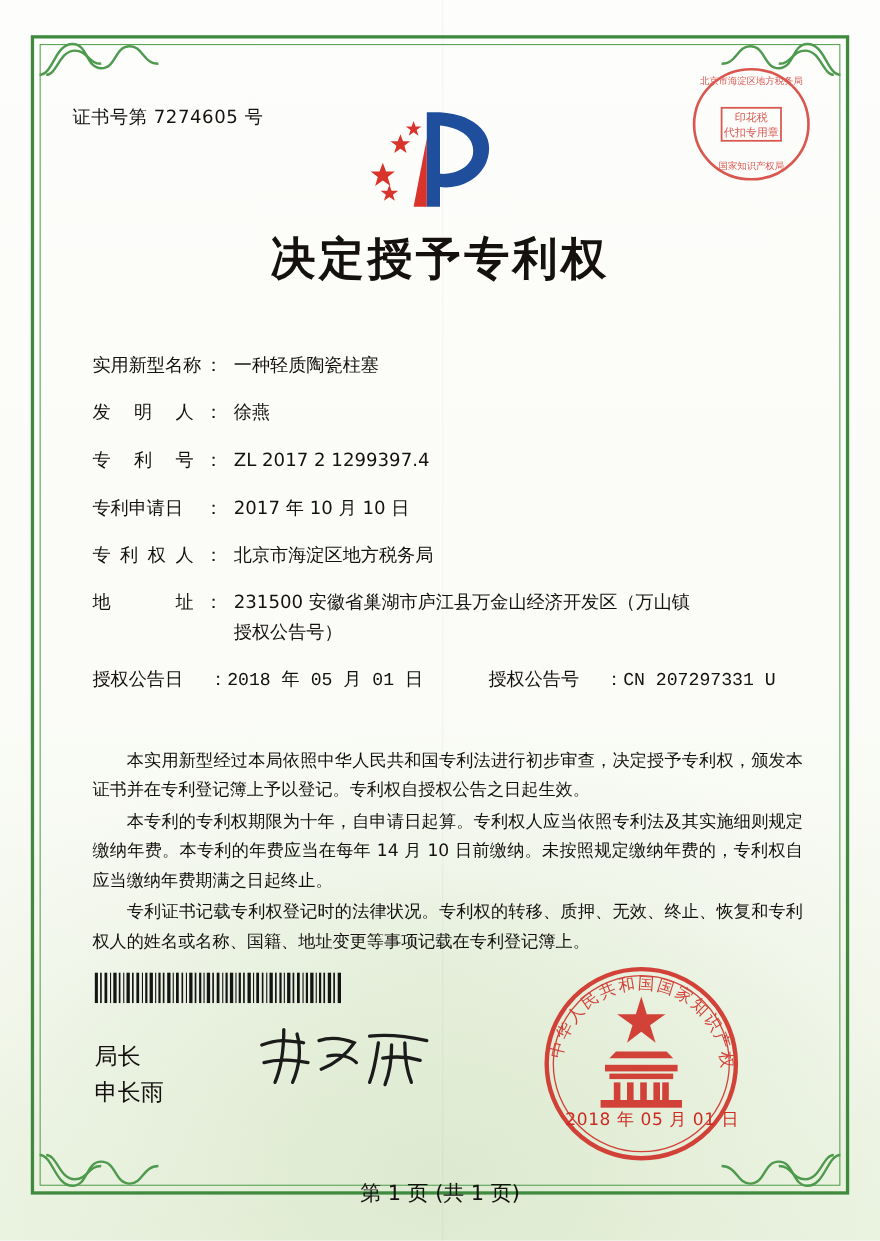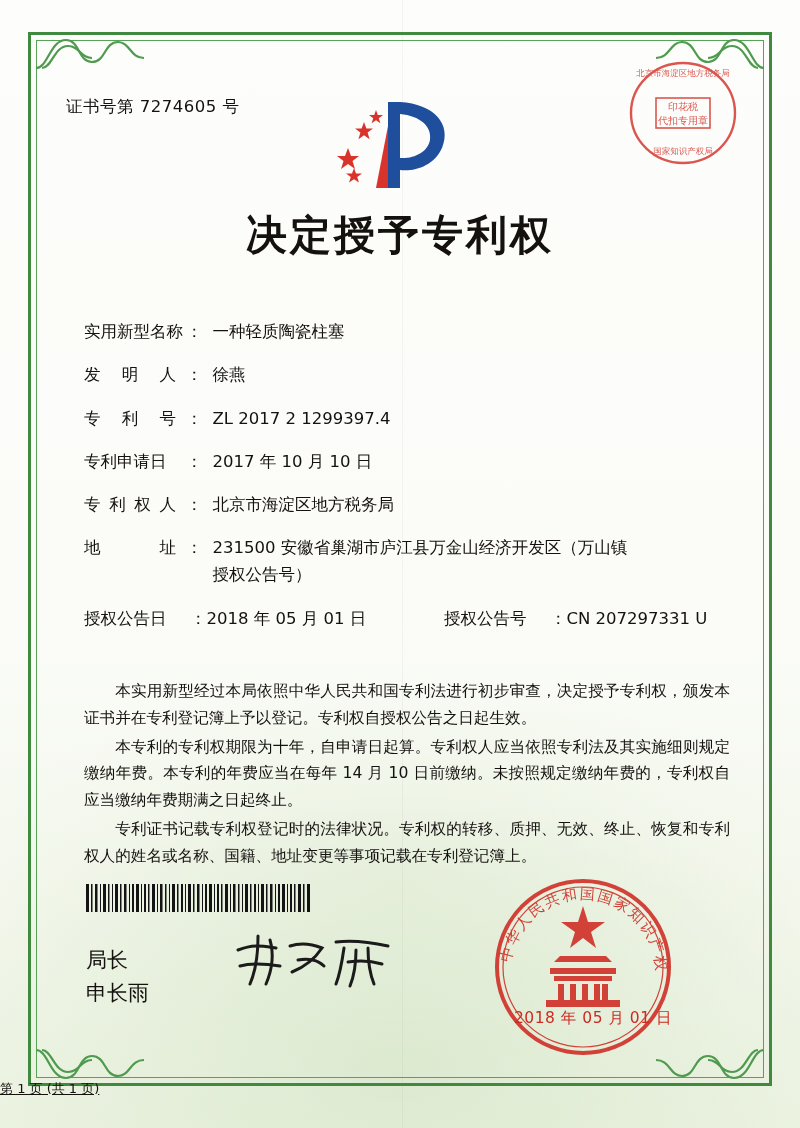--- a/index.html
+++ b/index.html
@@ -170,23 +170,23 @@
     right: 128px; top: 1008px;
     font-size: 15.5px;
     color: #cf2a22;
     letter-spacing: 0.5px;
   }
 
   
   .footer {
     position: absolute;
     left: 0; right: 0; bottom: 30px;
-    font-size: 13px;
-    color: #14110f;
-    text-decoration: underline;
+    text-align: center;
+    font-size: 19px;
+    color: #14110f;
   }
 
   
   .scan-fold {
     position: absolute;
     top: 0; bottom: 0;
     width: 1px;
     background: rgba(0,0,0,0.035);
   }
 </style>
@@ -316,21 +316,21 @@
         <span>地</span>
         <span>址</span>
       </div>
       <div class="field-colon">：</div>
       <div class="field-value">
         <span>231500 安徽省巢湖市庐江县万金山经济开发区（万山镇</span>
         <span class="cont">授权公告号）</span>
       </div>
     </div>
 
-    <div class="row-inline" style="margin-top:18px;">
+    <div class="row-inline" style="margin-top:18px;font-family:Liberation Mono, monospace;">
       <div class="half-left">
         <div class="lbl6">授权公告日</div>
         <div class="field-colon">：</div>
         <div class="field-value">2018 年 05 月 01 日</div>
       </div>
       <div class="half-right">
         <div class="lbl6">授权公告号</div>
         <div class="field-colon">：</div>
         <div class="field-value">CN 207297331 U</div>
       </div>

